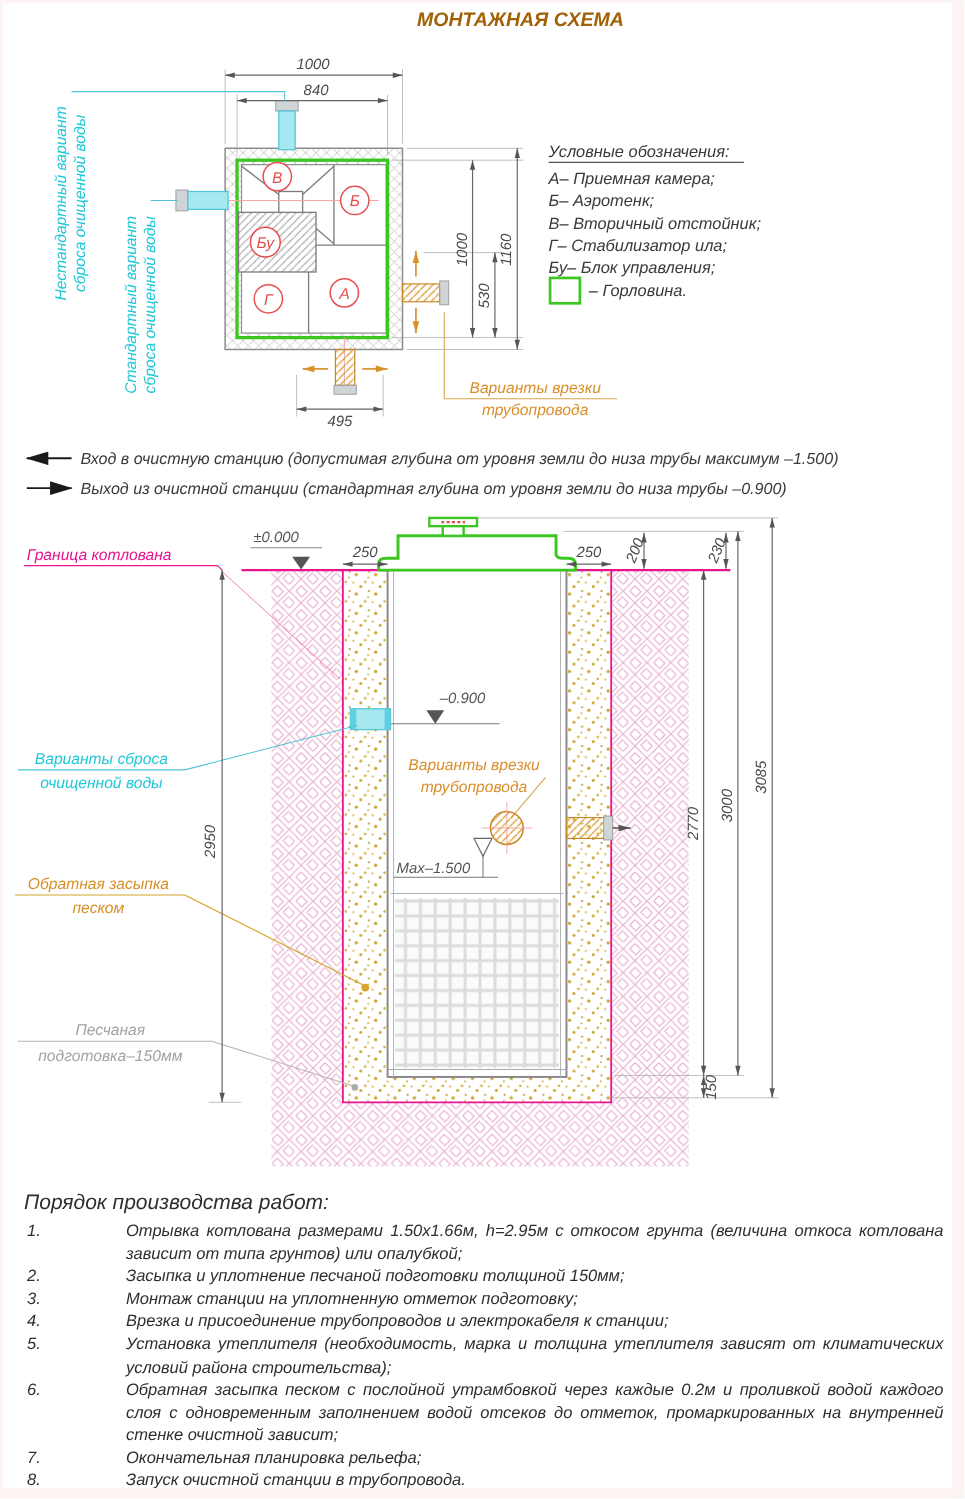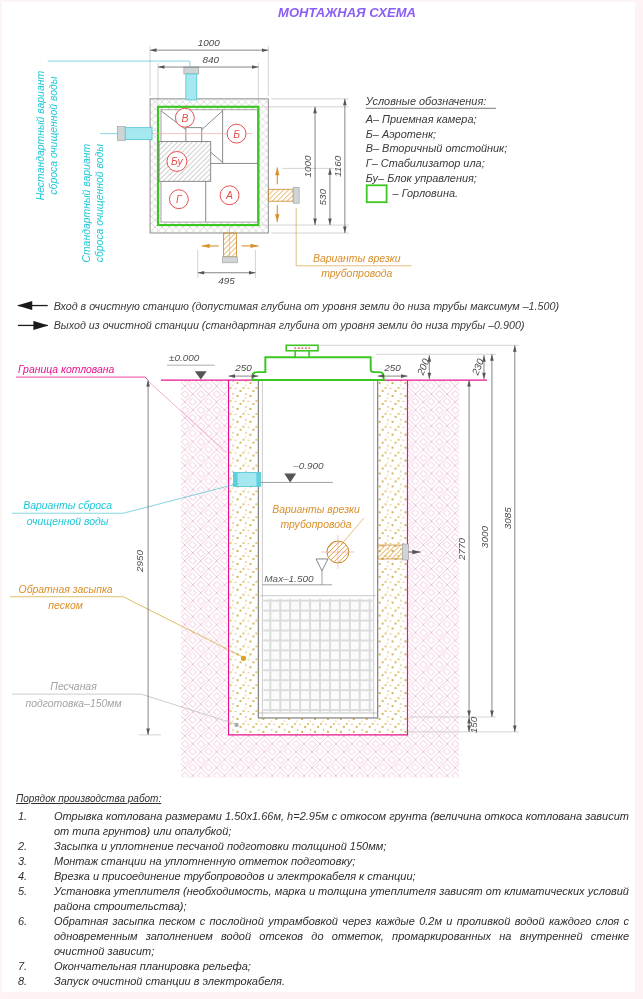--- a/index.html
+++ b/index.html
@@ -1,39 +1,39 @@
 <!DOCTYPE html>
 <html><head>
 <meta charset="utf-8">
 <style>
   html,body{margin:0;padding:0;background:#fff;}
   .page{position:relative;width:643px;height:999px;background:#fff;overflow:hidden;
         border-right:8px solid #fdf3f2;border-bottom:7px solid #fdf3f2;
         border-top:2px solid #fdf5f5;border-left:2px solid #fdf5f5;box-sizing:border-box;
         font-family:"Liberation Sans",sans-serif;}
   .title{position:absolute;left:55px;top:3px;width:580px;text-align:center;
-         font-style:italic;font-weight:bold;color:#8b5cf6;font-size:13px;line-height:1.25;}
+         font-style:italic;font-weight:bold;color:#a16207;font-size:13px;line-height:1.25;}
   .title .t2{font-size:12.5px;}
   svg{position:absolute;left:0;top:0;}
   svg text{font-family:"Liberation Sans",sans-serif;font-style:italic;}
   .dimt{font-size:10px;fill:#4a4a4a;}
   .lbl-cyan{font-size:10.5px;fill:#1fc8d8;}
   .lbl-mag{font-size:10.5px;fill:#e8138f;}
   .lbl-org{font-size:10.5px;fill:#d98f2a;}
   .lbl-gray{font-size:10.5px;fill:#a3a3a3;}
   .lbl-red{font-size:10.5px;fill:#e5504f;}
   .leg{font-size:11px;fill:#3a3a3a;}
   .note{font-size:10.8px;fill:#3a3a3a;}
   .lvl{font-size:10px;fill:#555;}
   .proc{position:absolute;left:14px;top:790px;width:617px;font-style:italic;color:#2e2e2e;
         font-size:11px;line-height:1.37;}
-  .proc-title{text-decoration:underline;font-size:10px;margin-bottom:3px;}
+  .proc-title{font-size:14px;margin-bottom:3px;}
   .proc-row{display:flex;}
   .proc-row .num{flex:none;width:36px;padding-left:2px;}
-  .proc-row .txt{flex:1;text-align:justify;padding-right:4px;}
+  .proc-row .txt{flex:1;text-align:justify;padding-right:4px;margin-left:30px;}
 </style>
 </head>
 <body>
 
 <div class="page">
 
   <div class="title">
     <div class="t1">МОНТАЖНАЯ СХЕМА</div>
   </div>
 
@@ -349,17 +349,17 @@
     <div class="proc-row">
       <div class="num">6.</div>
       <div class="txt">Обратная засыпка песком с послойной утрамбовкой через каждые 0.2м и проливкой водой каждого слоя с одновременным заполнением водой отсеков до отметок, промаркированных на внутренней стенке очистной зависит;</div>
     </div>
     <div class="proc-row">
       <div class="num">7.</div>
       <div class="txt">Окончательная планировка рельефа;</div>
     </div>
     <div class="proc-row">
       <div class="num">8.</div>
-      <div class="txt">Запуск очистной станции в электрокабеля.</div>
+      <div class="txt">Запуск очистной станции в трубопровода.</div>
     </div>
   </div>
 
 </div>
 
 </body></html>

